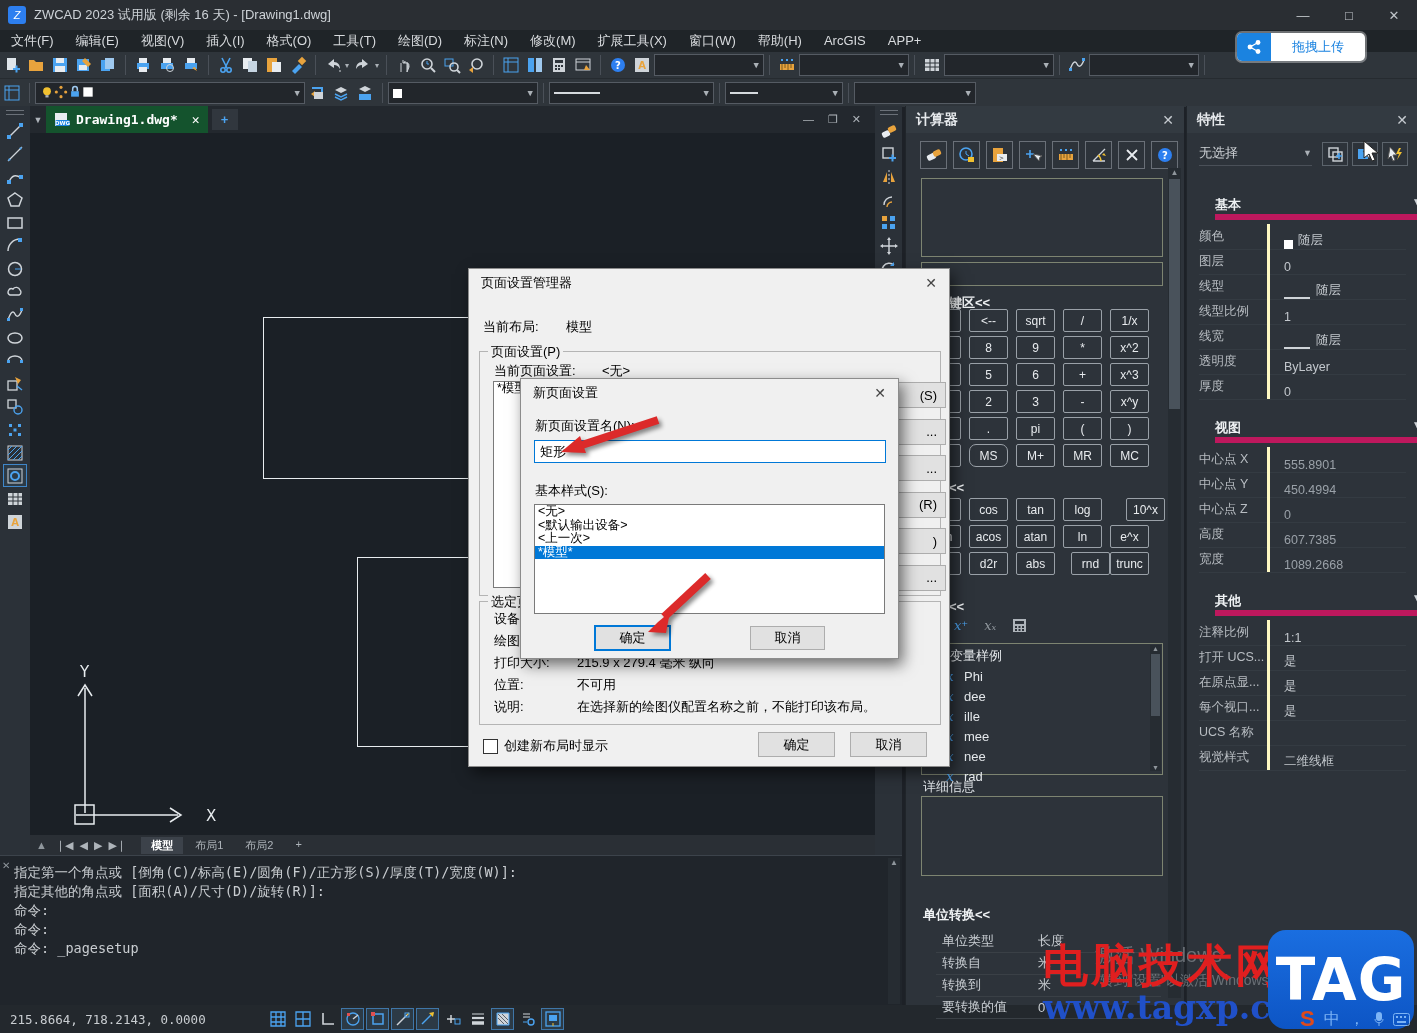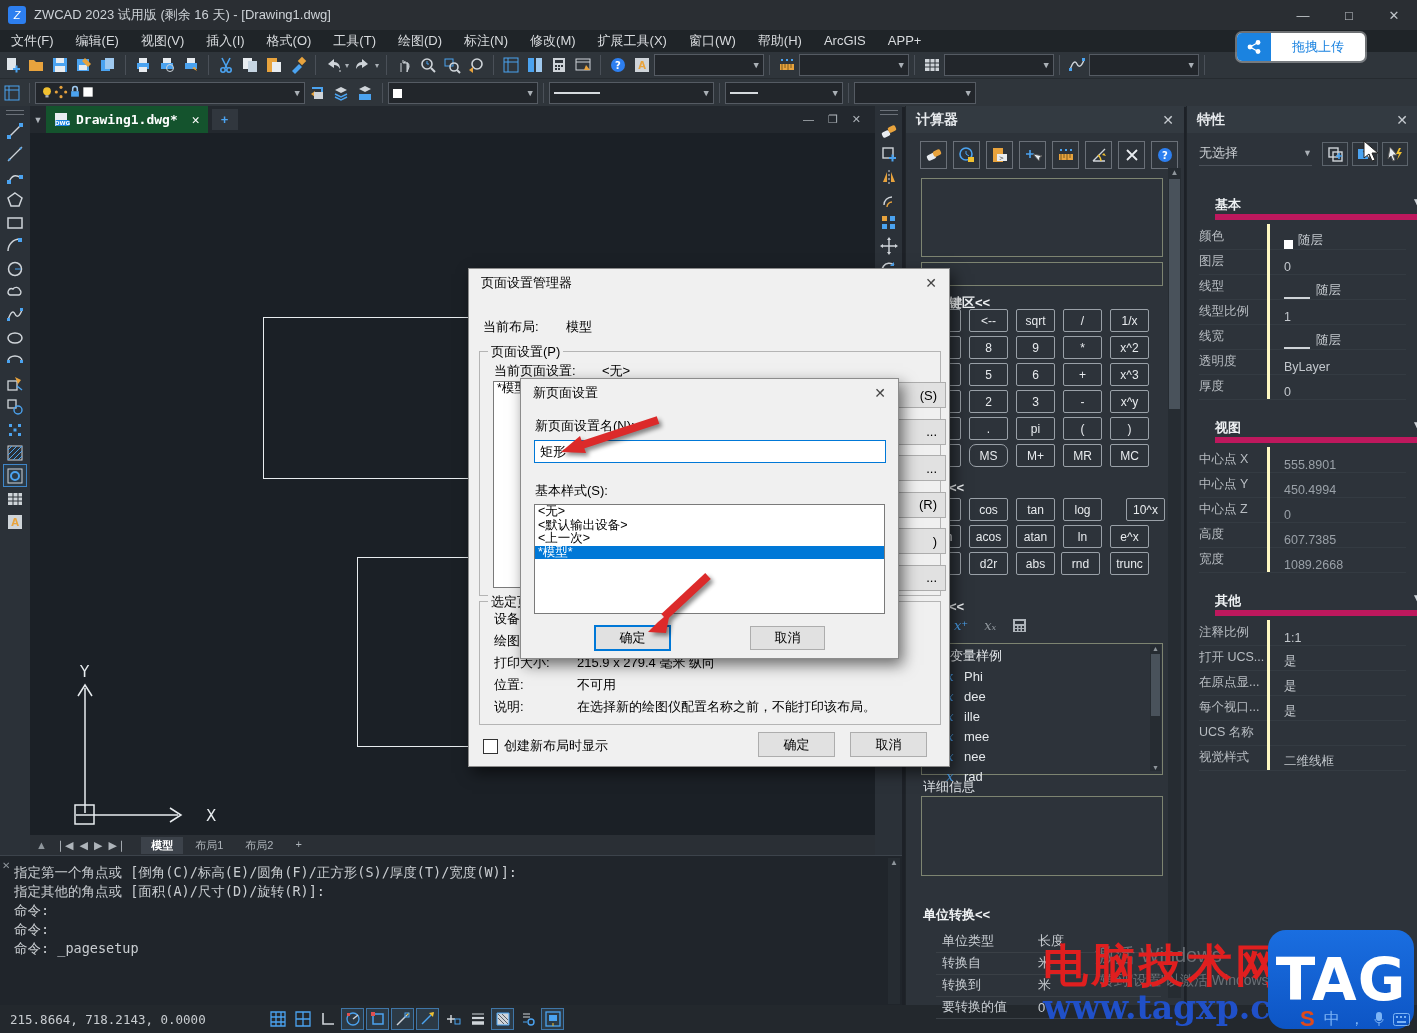--- a/index.html
+++ b/index.html
@@ -823,21 +823,21 @@
         <div class="key" style="left: 157px; top: 392px;">log</div>
         <div class="key" style="left: 188px; top: 392px; margin-left: 32px;">10^x</div>
         <div class="key" style="left: 16px; top: 419px;">asin</div>
         <div class="key" style="left: 63px; top: 419px;">acos</div>
         <div class="key" style="left: 110px; top: 419px;">atan</div>
         <div class="key" style="left: 157px; top: 419px;">ln</div>
         <div class="key" style="left: 204px; top: 419px;">e^x</div>
         <div class="key" style="left: 16px; top: 446px;">r2d</div>
         <div class="key" style="left: 63px; top: 446px;">d2r</div>
         <div class="key" style="left: 110px; top: 446px;">abs</div>
-        <div class="key" style="left: 155px; top: 446px; text-align: center;">rnd</div>
+        <div class="key" style="left: 165px; top: 446px; text-align: center;">rnd</div>
         <div class="key" style="left: 204px; top: 446px;">trunc</div>
       </div>
     <div class="seclabel" style="left:17px;top:492px;">变量&lt;&lt;</div>
     <div style="position:absolute;left:48px;top:512px;display:flex;gap:16px;">
       <span style="color:#4ba3f0;font-style:italic;font-family:'DejaVu Serif',serif;">x⁺</span>
       <span style="color:#8f969c;font-style:italic;font-family:'DejaVu Serif',serif;">xₓ</span>
       <svg width="15" height="15" viewBox="0 0 15 15">
           <rect x="1" y="1" width="13" height="13" fill="#aeb4ba"></rect>
           <rect x="3" y="3" width="9" height="3" fill="#2d333a"></rect>
           <g fill="#2d333a">

